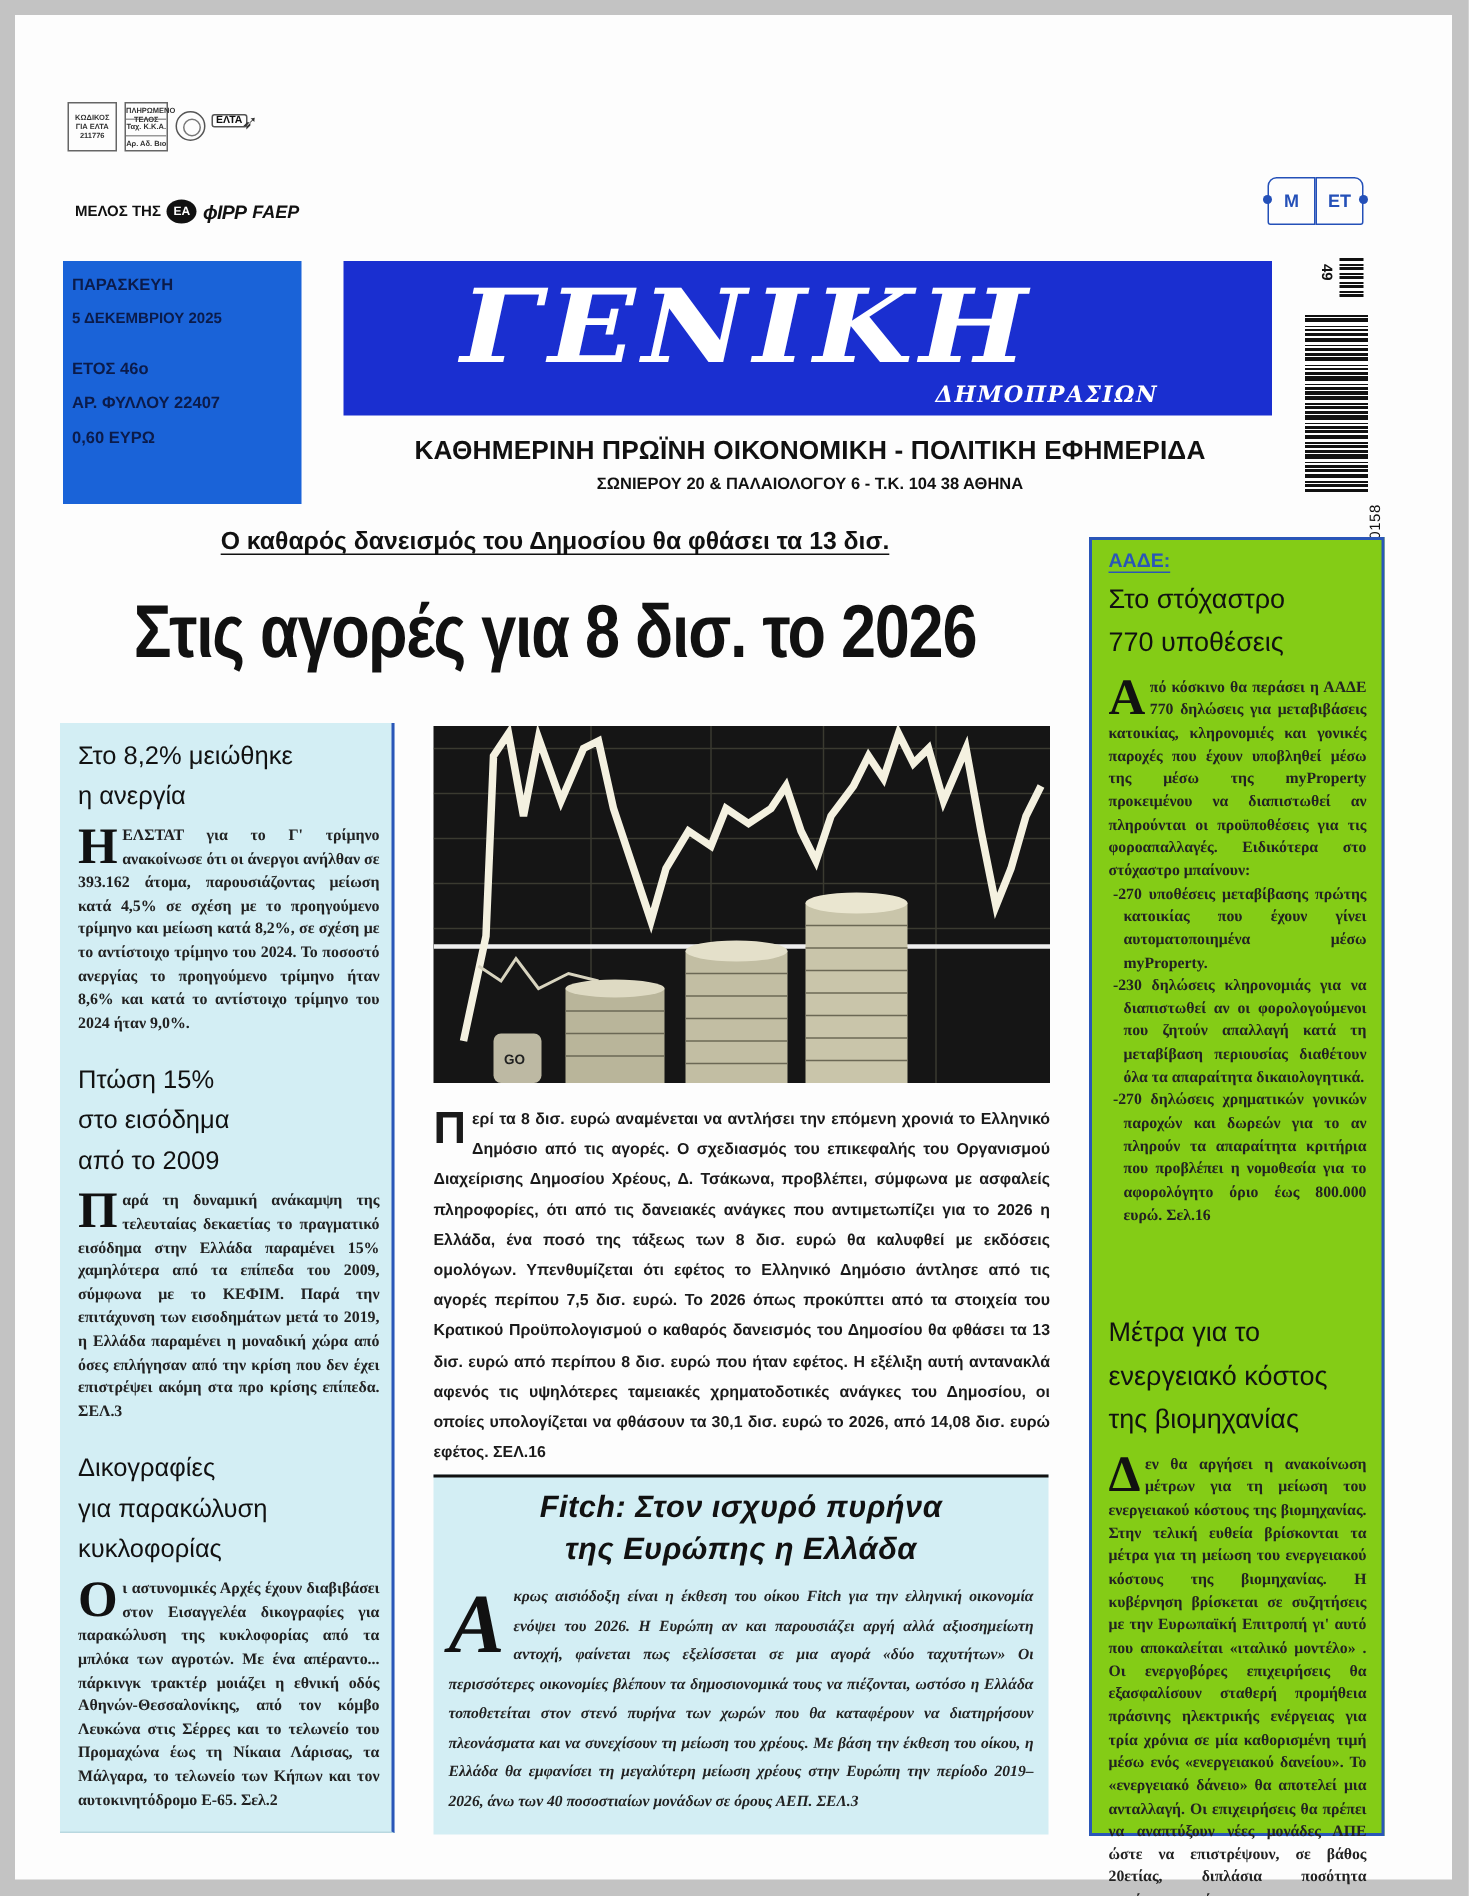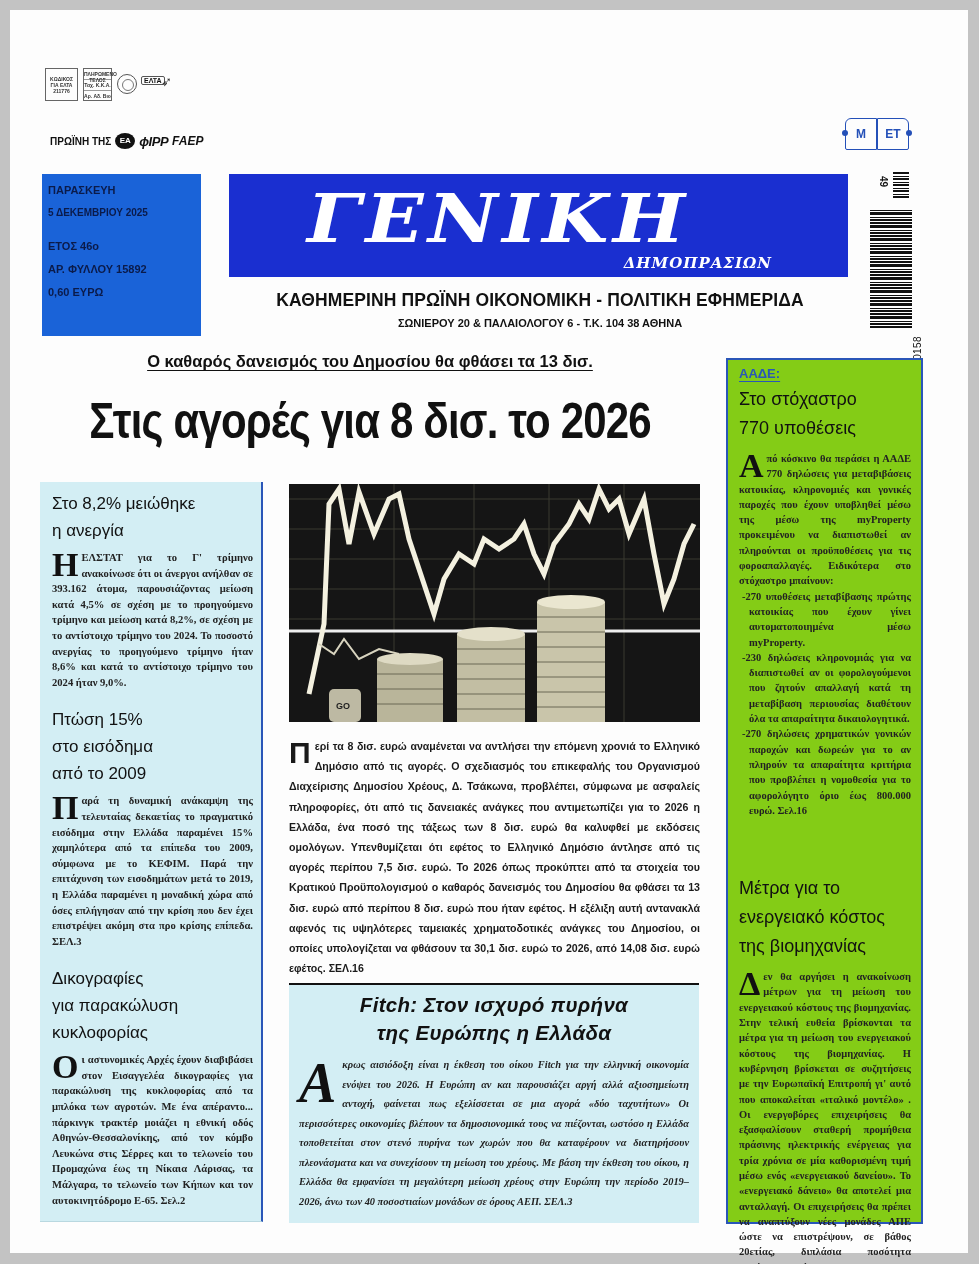--- a/index.html
+++ b/index.html
@@ -92,31 +92,31 @@
   <div class="stamp stamp2">
     <div>ΠΛΗΡΩΜΕΝΟ ΤΕΛΟΣ</div>
     <div>Ταχ. Κ.Κ.Α.</div>
     <div>Αρ. Αδ. Βιο</div>
   </div>
   <div class="elta-ring"></div>
   <div class="elta-txt">ΕΛΤΑ</div>
   <div class="elta-bird">➶</div>
 
   <div class="member">
-    <span>ΠΡΩΪΝΗ ΤΗΣ</span>
+    <span>ΜΕΛΟΣ ΤΗΣ</span>
     <span class="logo">ΕΑ</span>
     <span class="fipp">ϕIPP</span>
     <span class="faep">FAEP</span>
   </div>
 
   <div class="datebox" style="left:32px;top:164px;">
     <div>ΠΑΡΑΣΚΕΥΗ</div>
     <div class="l2 gap">5 ΔΕΚΕΜΒΡΙΟΥ  2025</div>
     <div>ΕΤΟΣ  46ο</div>
-    <div>ΑΡ. ΦΥΛΛΟΥ 15892</div>
+    <div>ΑΡ. ΦΥΛΛΟΥ 22407</div>
     <div>0,60 ΕΥΡΩ</div>
   </div>
 
   <div class="masthead" style="left:219px;top:164px;">
     <div class="big">ΓΕΝΙΚΗ</div>
     <div class="sub">ΔΗΜΟΠΡΑΣΙΩΝ</div>
   </div>
   <div class="tagline" style="left:219px;top:280px;">ΚΑΘΗΜΕΡΙΝΗ ΠΡΩΪΝΗ ΟΙΚΟΝΟΜΙΚΗ - ΠΟΛΙΤΙΚΗ ΕΦΗΜΕΡΙΔΑ</div>
   <div class="address" style="left:219px;top:307px;">ΣΩΝΙΕΡΟΥ 20 &amp; ΠΑΛΑΙΟΛΟΓΟΥ  6 - Τ.Κ. 104 38 ΑΘΗΝΑ</div>
 

